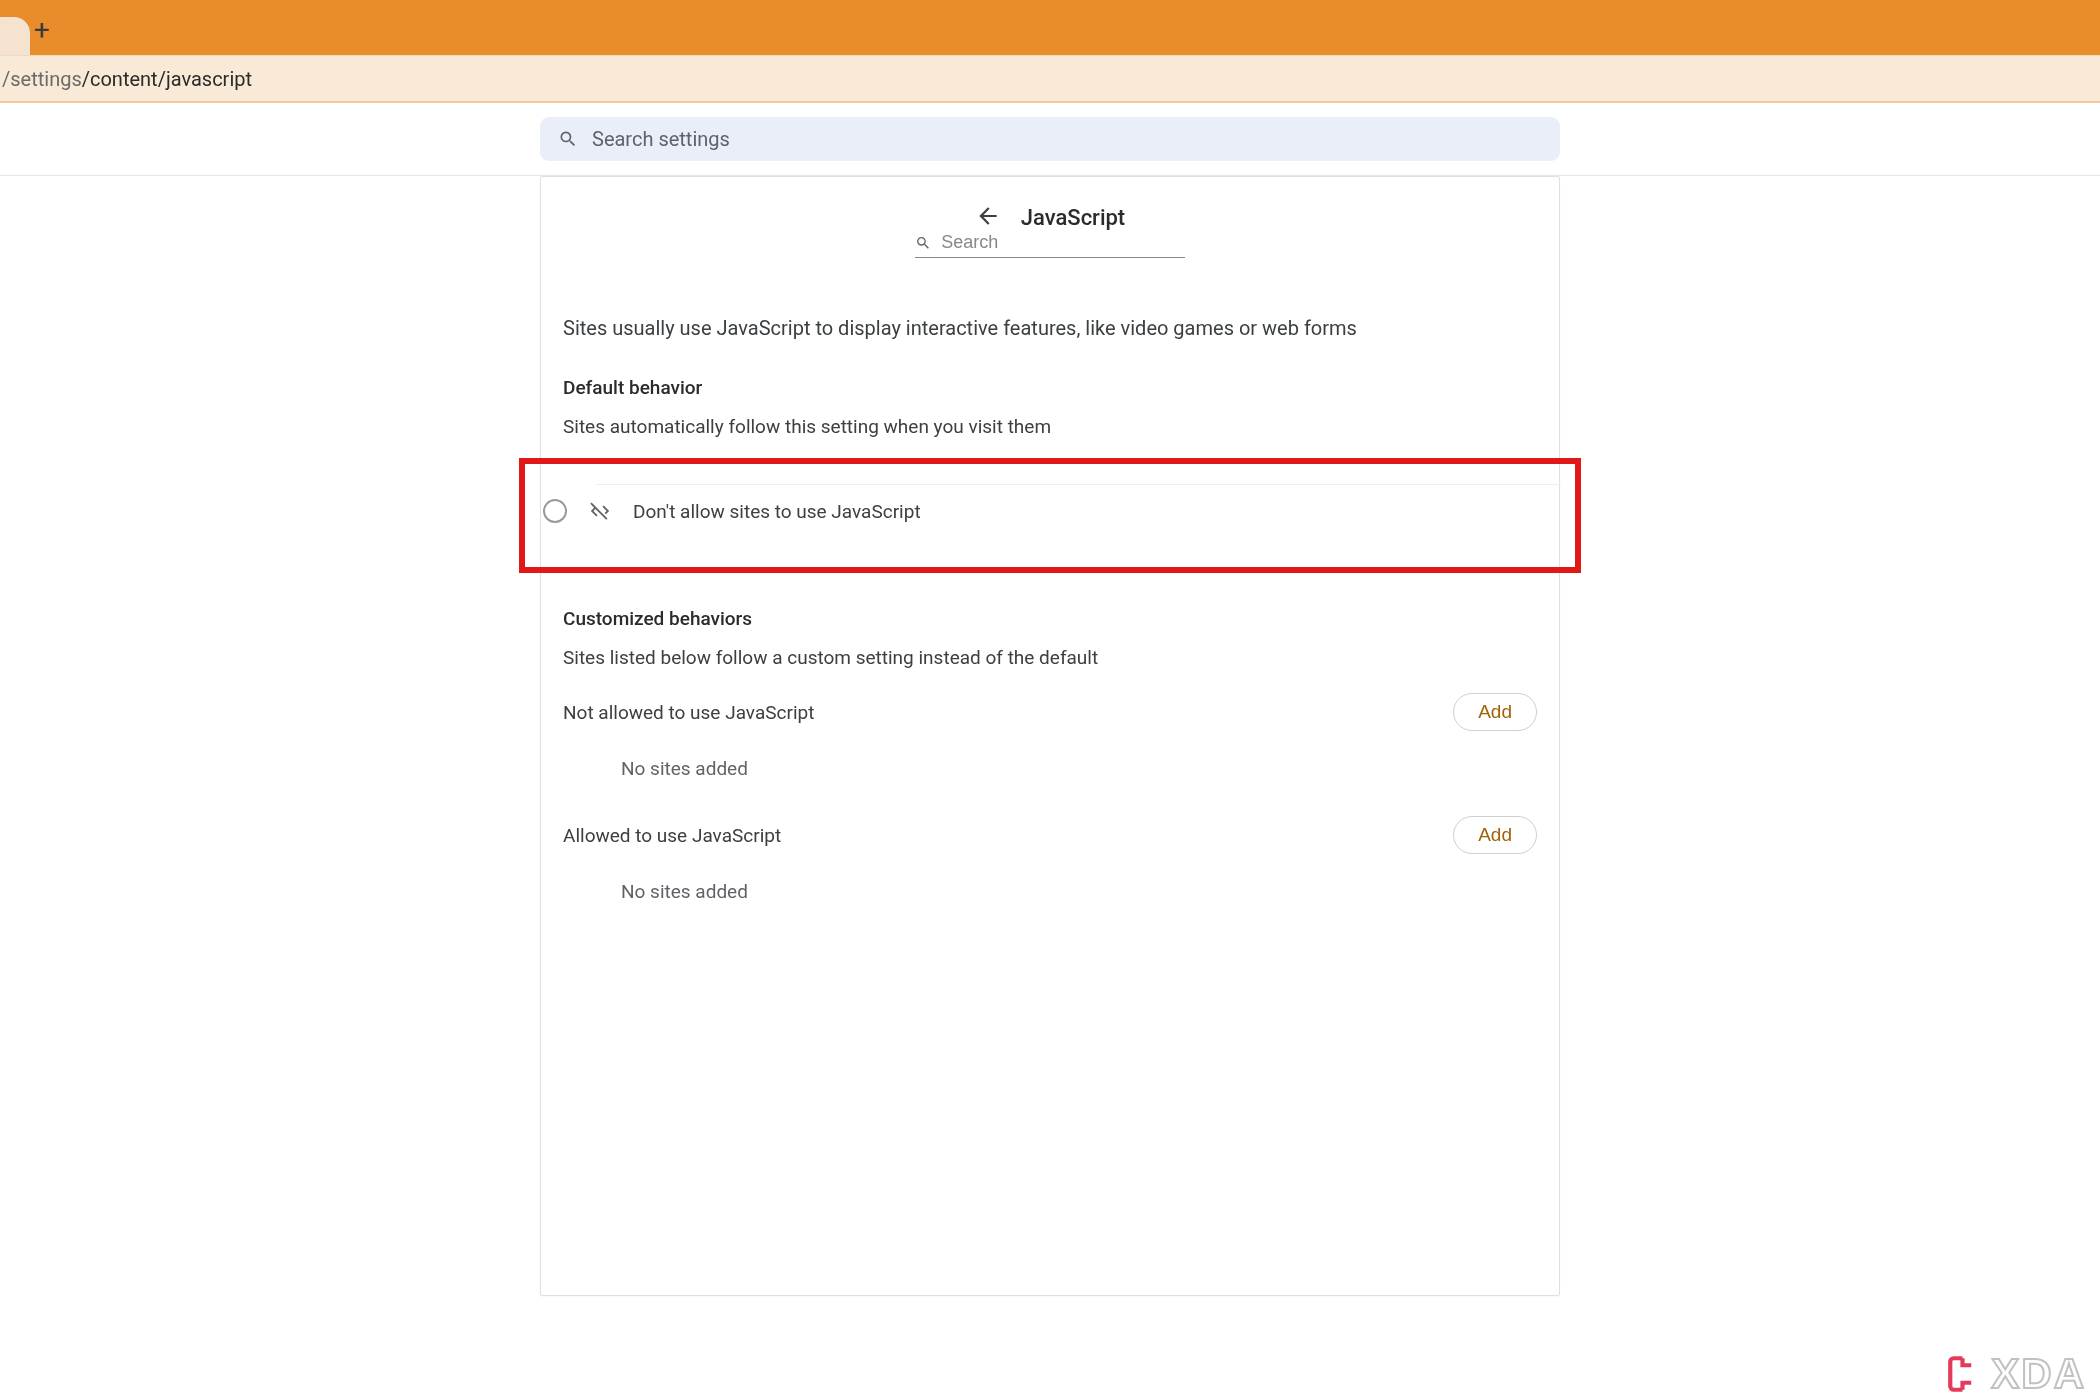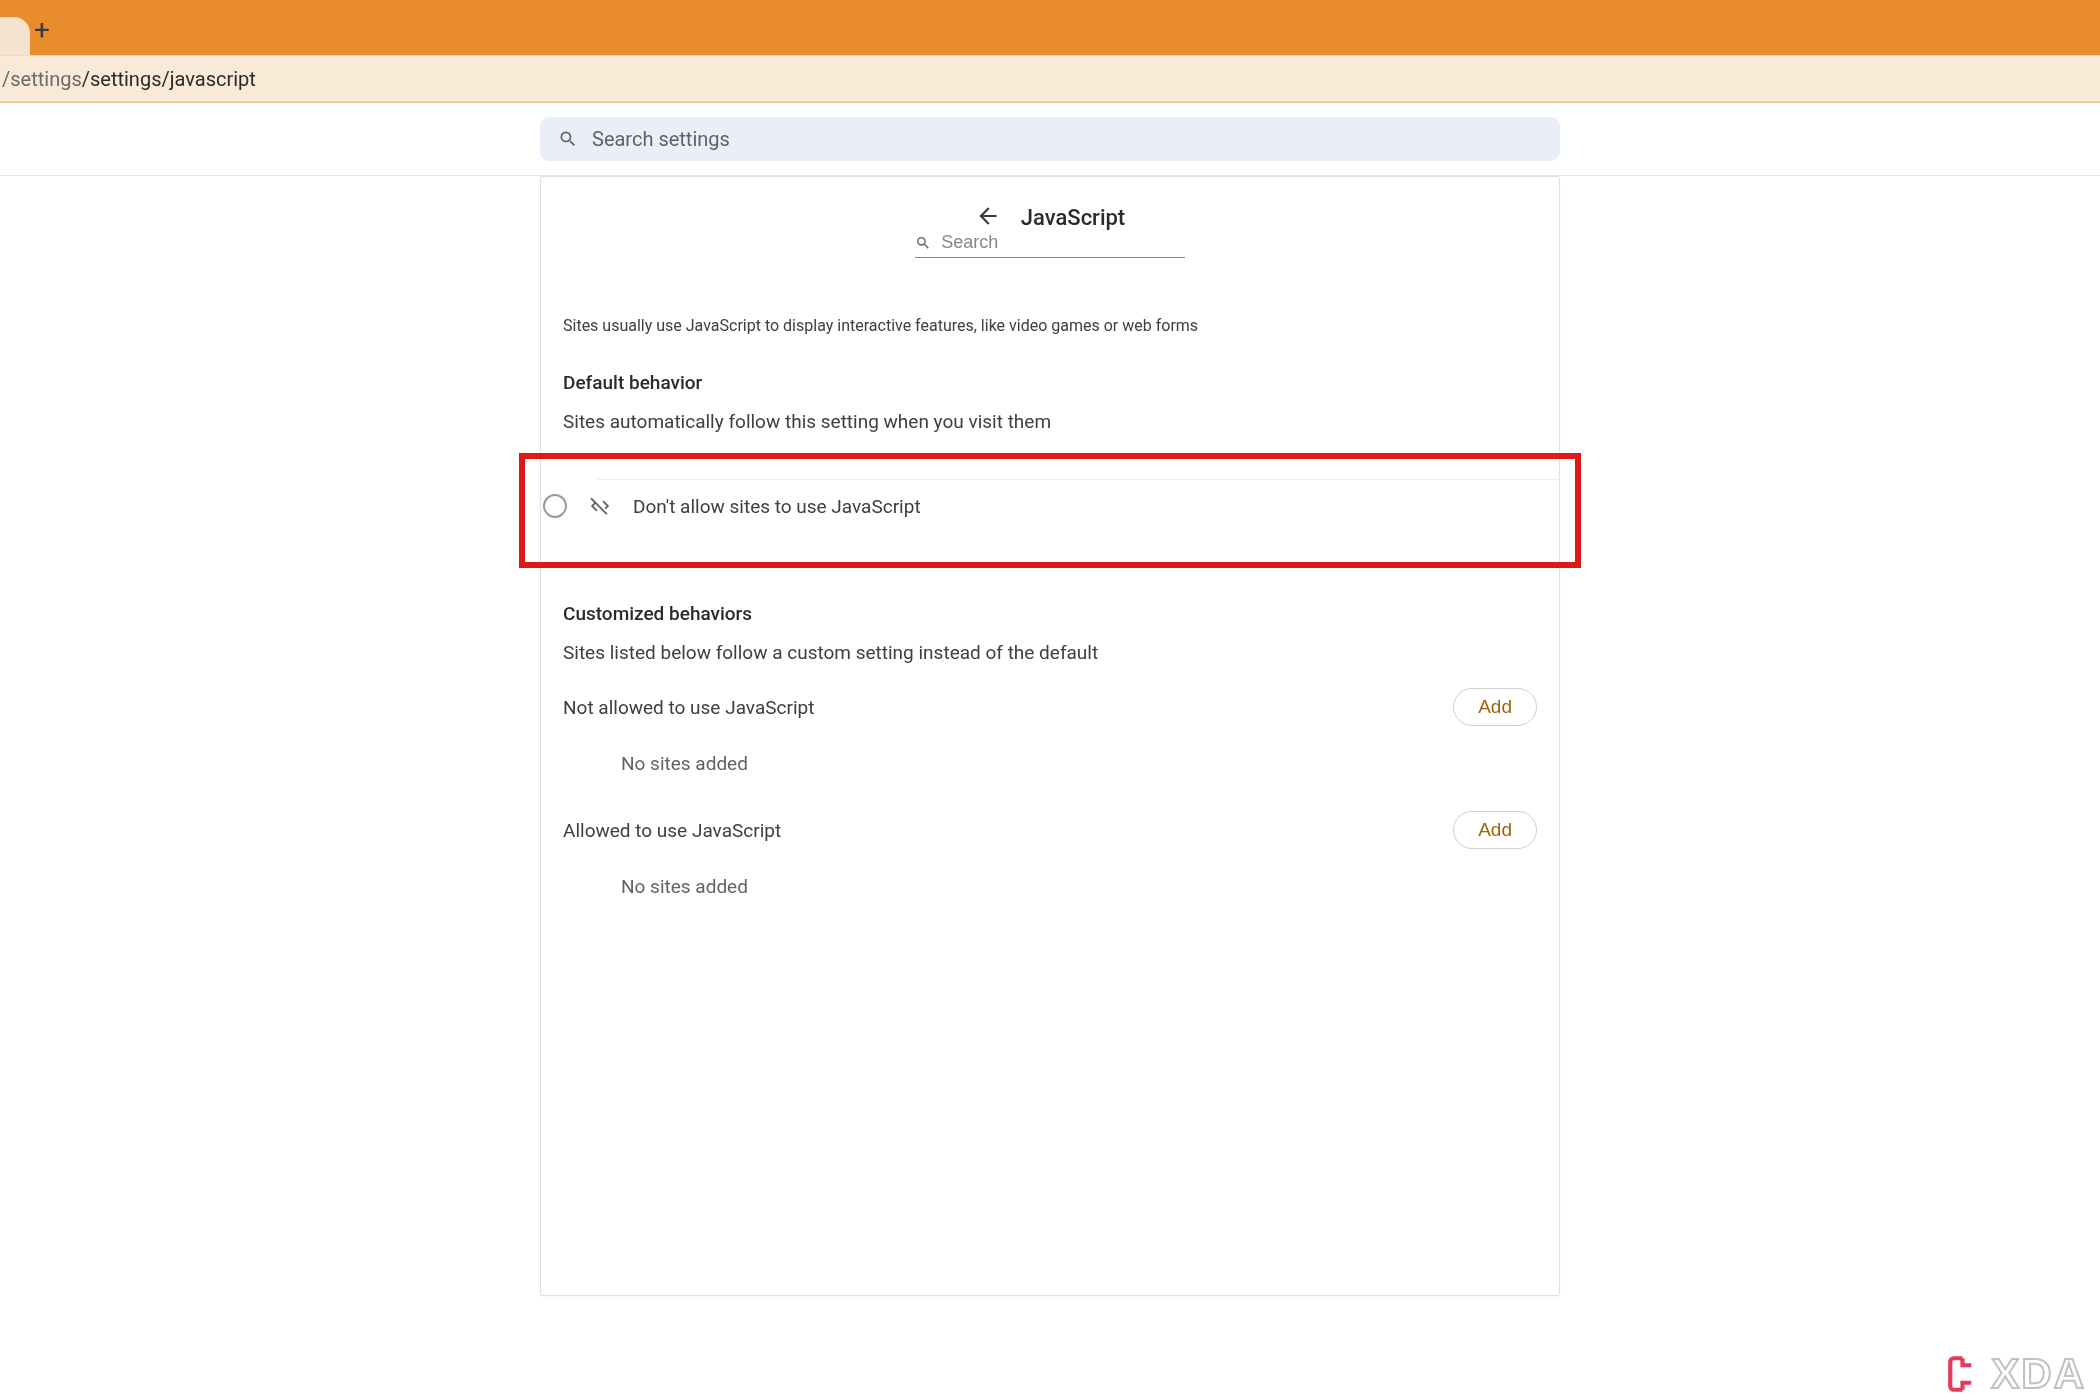--- a/index.html
+++ b/index.html
@@ -109,21 +109,21 @@
     .panel-search input {
       border: none;
       outline: none;
       font-size: 18px;
       color: #555;
       background: transparent;
       width: 100%;
     }
     .panel-search input::placeholder { color: #888; }
     .panel-body { padding: 0 22px; }
-    .desc { color: #3c4043; font-size: 16px; margin: 38px 0 36px 0; }
+    .desc { color: #3c4043; font-size: 20px; margin: 38px 0 36px 0; }
     .section-title { font-size: 19px; color: #2b2b2b; margin-bottom: 16px; font-weight: 520; }
     .sub-desc { color: #3c4043; font-size: 19px; margin-bottom: 20px; }
     .radio-box {
       border: 6px solid #e11818;
       padding: 20px 14px 30px 14px;
       margin: 0 -22px 0 -22px;
     }
     .radio-row {
       display: flex;
       align-items: center;
@@ -176,21 +176,21 @@
 </head>
 <body>
 
 <div class="tab-strip">
   <div class="tab-hump"></div>
   <span class="new-tab-btn">+</span>
 </div>
 
 <div class="omnibox-strip">
   <span class="url-text">
-    <span>/settings</span><span class="dark">/settings/javascript</span>
+    <span>/settings</span><span class="dark">/content/javascript</span>
   </span>
 </div>
 
 <div class="content-outer">
 
   <div class="search-settings-wrap">
     <div class="search-settings">
       <svg class="mag" width="20" height="20" viewBox="0 0 24 24">
           <path d="M15.5 14h-.79l-.28-.27A6.471 6.471 0 0016 9.5 6.5 6.5 0 109.5 16c1.61 0 3.09-.59 4.23-1.57l.27.28v.79l5 4.99L20.49 19l-4.99-5zm-6 0C7.01 14 5 11.99 5 9.5S7.01 5 9.5 5 14 7.01 14 9.5 11.99 14 9.5 14z"></path>
         </svg>

